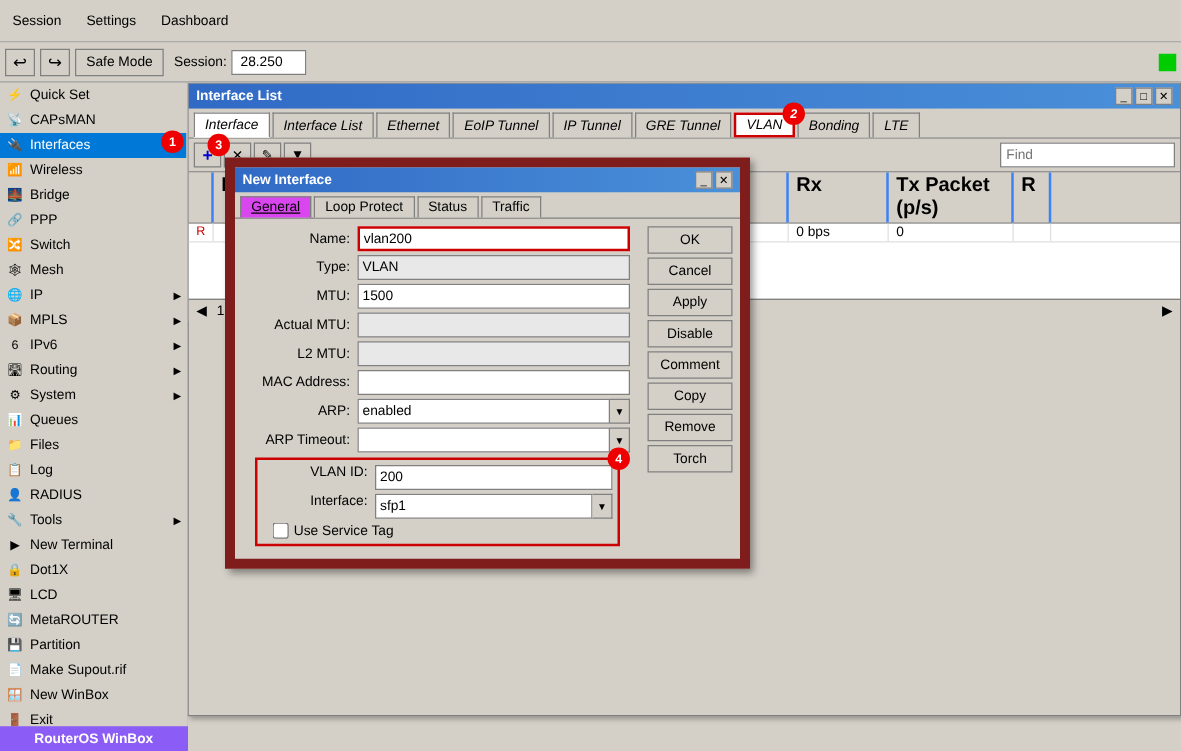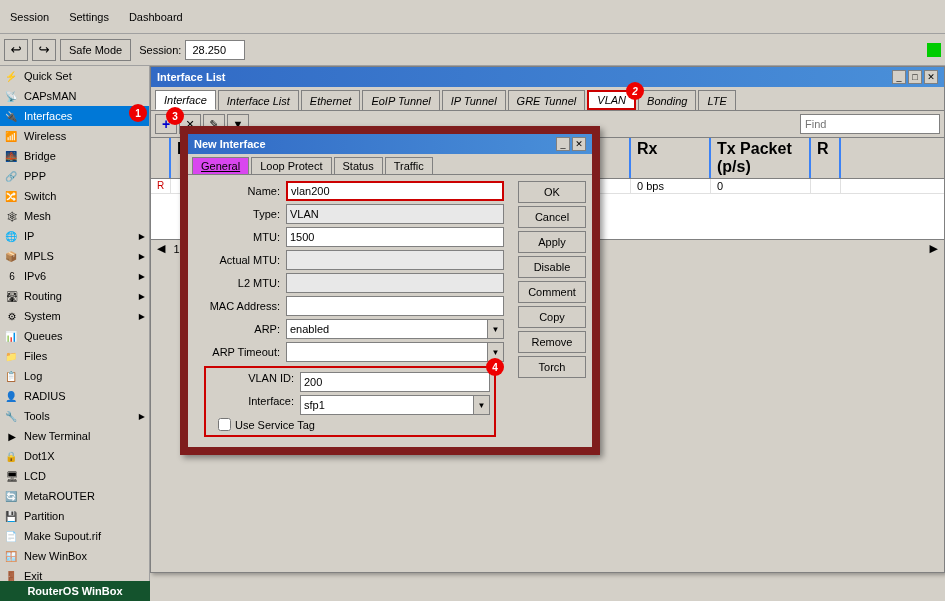--- a/index.html
+++ b/index.html
@@ -72,21 +72,21 @@
     .select-wrapper { display: flex; flex: 1; }
     .select-wrapper .form-input { flex: 1; }
     .select-arrow { background: #d4d0c8; border: 1px solid #808080; border-left: none; width: 16px; display: flex; align-items: center; justify-content: center; cursor: pointer; font-size: 8px; }
     .btn-area { padding: 6px; display: flex; flex-direction: column; gap: 3px; width: 80px; flex-shrink: 0; }
     .action-btn { background: #d4d0c8; border: 1px solid #808080; height: 22px; cursor: pointer; font-size: 11px; text-align: center; display: flex; align-items: center; justify-content: center; }
     .vlan-section { margin: 4px 8px; border: 2px solid #cc0000; padding: 4px; }
     .vlan-row { display: flex; align-items: flex-start; margin-bottom: 3px; }
     .checkbox-row { display: flex; align-items: center; margin-top: 2px; padding-left: 8px; }
 
     
-    .sidebar-footer { position: absolute; bottom: 0; left: 0; width: 150px; background: #14532d; color: white; text-align: center; padding: 4px; font-size: 11px; font-weight: bold; }
+    .sidebar-footer { position: absolute; bottom: 0; left: 0; width: 150px; background: #8b5cf6; color: white; text-align: center; padding: 4px; font-size: 11px; font-weight: bold; }
 
     
     .annotation-badge { background: #e00; color: white; border-radius: 50%; width: 20px; height: 20px; display: flex; align-items: center; justify-content: center; font-size: 11px; font-weight: bold; position: absolute; z-index: 100; }
   </style>
 </head>
 <body>
 
 <div class="menu-bar">
   <span class="menu-item">Session</span>
   <span class="menu-item">Settings</span>

